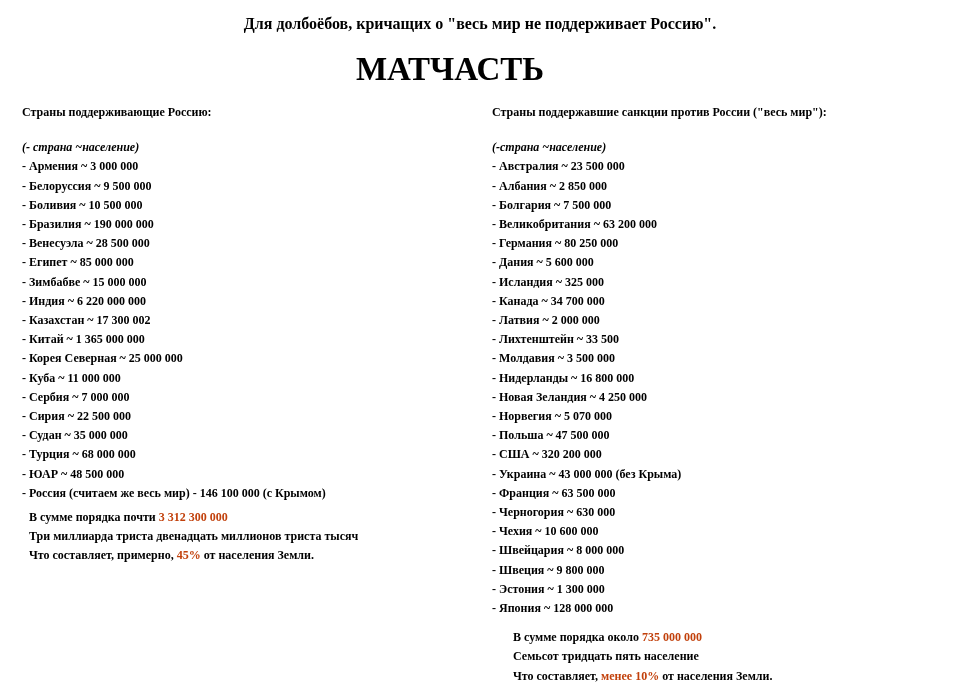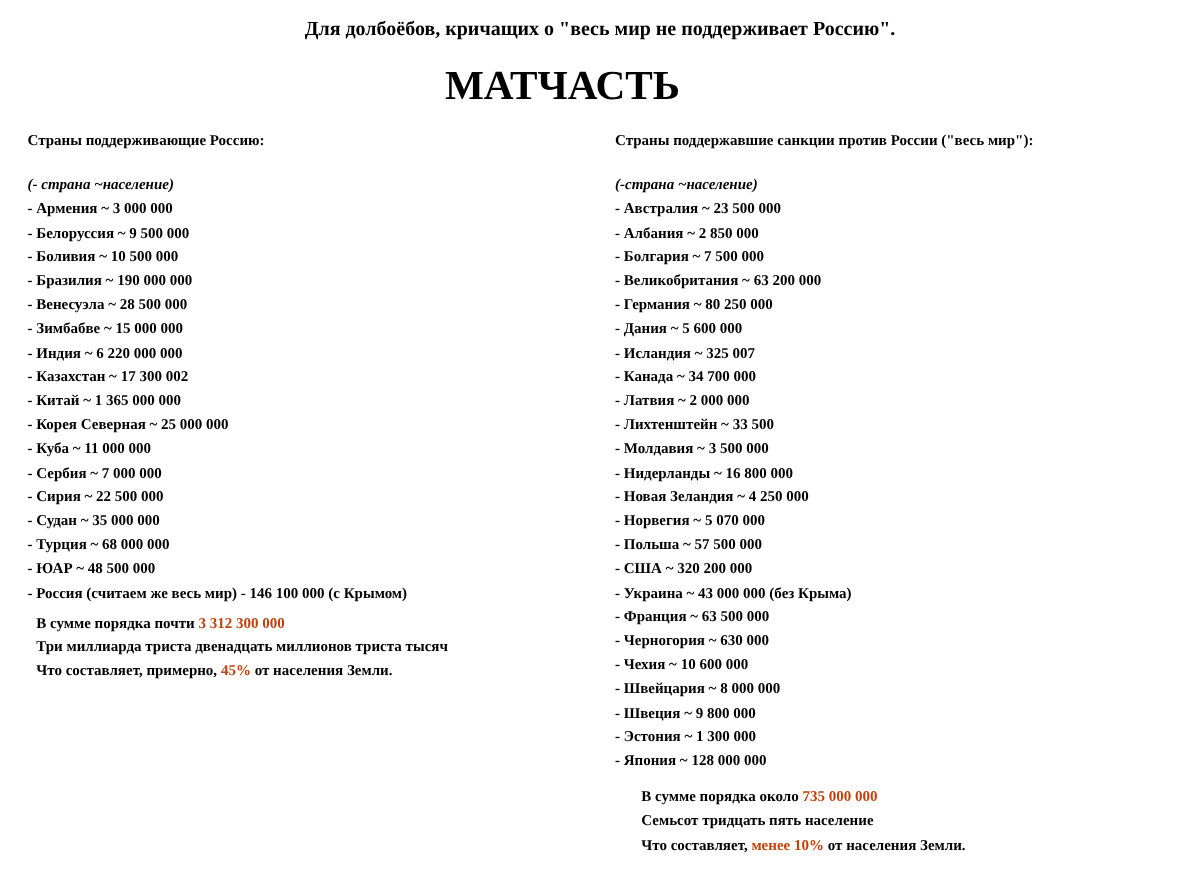--- a/index.html
+++ b/index.html
@@ -80,20 +80,21 @@
 
     <section class="col col-left">
       <div class="heading">Страны поддерживающие Россию:</div>
       <div class="subheading">(- страна ~население)</div>
       <div class="list">
           <div class="list-line">- Армения ~ 3 000 000</div>
           <div class="list-line">- Белоруссия ~ 9 500 000</div>
           <div class="list-line">- Боливия ~ 10 500 000</div>
           <div class="list-line">- Бразилия ~ 190 000 000</div>
           <div class="list-line">- Венесуэла ~ 28 500 000</div>
+          <div class="list-line">- Египет ~ 85 000 000</div>
           <div class="list-line">- Зимбабве ~ 15 000 000</div>
           <div class="list-line">- Индия ~ 6 220 000 000</div>
           <div class="list-line">- Казахстан ~ 17 300 002</div>
           <div class="list-line">- Китай ~ 1 365 000 000</div>
           <div class="list-line">- Корея Северная ~ 25 000 000</div>
           <div class="list-line">- Куба ~ 11 000 000</div>
           <div class="list-line">- Сербия ~ 7 000 000</div>
           <div class="list-line">- Сирия ~ 22 500 000</div>
           <div class="list-line">- Судан ~ 35 000 000</div>
           <div class="list-line">- Турция ~ 68 000 000</div>
@@ -110,29 +111,29 @@
     <section class="col col-right">
       <div class="heading">Страны поддержавшие санкции против России ("весь мир"):</div>
       <div class="subheading">(-страна ~население)</div>
       <div class="list">
           <div class="list-line">- Австралия ~ 23 500 000</div>
           <div class="list-line">- Албания ~ 2 850 000</div>
           <div class="list-line">- Болгария ~ 7 500 000</div>
           <div class="list-line">- Великобритания ~ 63 200 000</div>
           <div class="list-line">- Германия ~ 80 250 000</div>
           <div class="list-line">- Дания ~ 5 600 000</div>
-          <div class="list-line">- Исландия ~ 325 007</div>
+          <div class="list-line">- Исландия ~ 325 000</div>
           <div class="list-line">- Канада ~ 34 700 000</div>
           <div class="list-line">- Латвия ~ 2 000 000</div>
           <div class="list-line">- Лихтенштейн ~ 33 500</div>
           <div class="list-line">- Молдавия ~ 3 500 000</div>
           <div class="list-line">- Нидерланды ~ 16 800 000</div>
           <div class="list-line">- Новая Зеландия ~ 4 250 000</div>
           <div class="list-line">- Норвегия ~ 5 070 000</div>
-          <div class="list-line">- Польша ~ 57 500 000</div>
+          <div class="list-line">- Польша ~ 47 500 000</div>
           <div class="list-line">- США ~ 320 200 000</div>
           <div class="list-line">- Украина ~ 43 000 000 (без Крыма)</div>
           <div class="list-line">- Франция ~ 63 500 000</div>
           <div class="list-line">- Черногория ~ 630 000</div>
           <div class="list-line">- Чехия ~ 10 600 000</div>
           <div class="list-line">- Швейцария ~ 8 000 000</div>
           <div class="list-line">- Швеция ~ 9 800 000</div>
           <div class="list-line">- Эстония ~ 1 300 000</div>
           <div class="list-line">- Япония ~ 128 000 000</div>
         </div>

